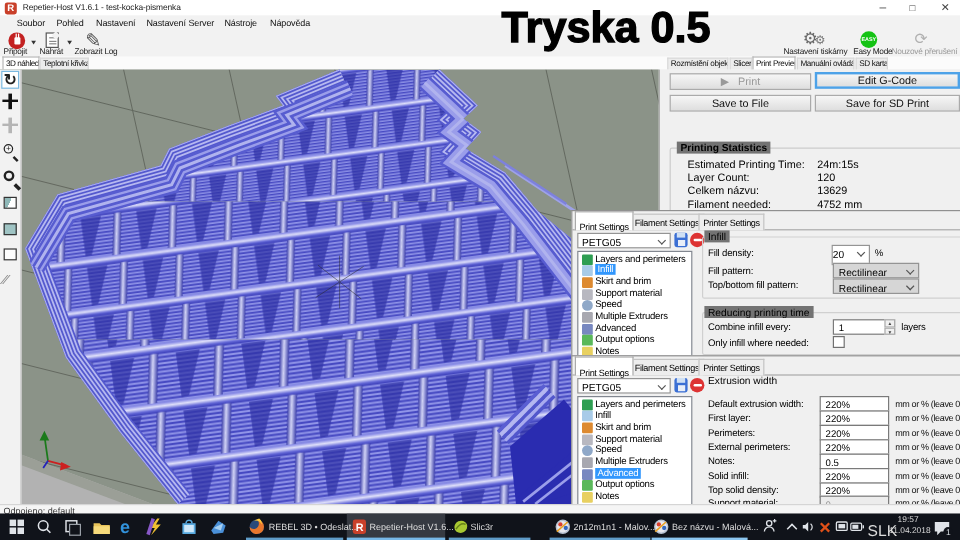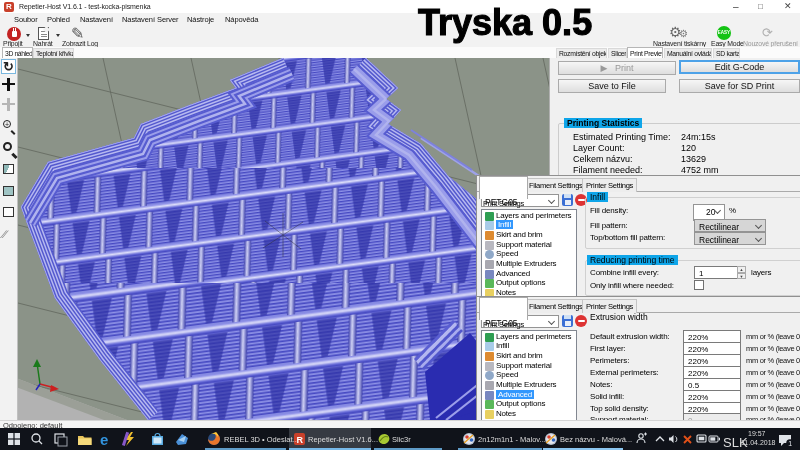--- a/index.html
+++ b/index.html
@@ -13,29 +13,29 @@
 .tbtxt{position:absolute;font-size:6.9px;color:#222;letter-spacing:-0.2px}
 .tab{position:absolute;top:1px;height:10px;font-size:6.8px;letter-spacing:-0.3px;padding:1px 2px 0 2px;overflow:hidden;background:#ececec;border:1px solid #d9d9d9;border-bottom:none;color:#111;white-space:nowrap}
 .tab.act{background:#fff;top:0;height:11px;padding-top:2px;border-color:#b6b6b6}
 #vp{left:0;top:58px;width:549px;height:362px;background:#8b9388}
 #rpanel{left:549px;top:58px;width:251px;height:362px;background:#f0f0f0;border-left:1px solid #b0b0b0}
 .btn{position:absolute;height:14px;background:linear-gradient(#f6f6f6,#dedede);border:1px solid #aaa;font-size:9px;text-align:center;line-height:12px;color:#111}
 .srow{position:absolute;left:23px;font-size:9px;white-space:nowrap}
 .sval{position:absolute;left:131px;font-size:9px}
 .spanel{background:#f0f0f0;border-left:1px solid #909090;border-top:1px solid #909090}
 .stab{position:absolute;top:2px;height:14px;padding:2px 3px 0;font-size:7.6px;letter-spacing:-0.3px;background:#ededed;border:1px solid #c4c4c4;border-bottom:none;white-space:nowrap;z-index:1}
-.stab.act{top:0;height:16px;padding-top:22px;background:#fff;border-color:#aaa;z-index:2}
+.stab.act{top:0;height:16px;padding-top:8px;background:#fff;border-color:#aaa;z-index:2}
 .stabline{position:absolute;left:0;top:15px;width:100%;height:1px;background:#aaa;z-index:0}
 .combo{position:absolute;background:#fff;border:1px solid #949494;font-size:8.5px;padding:2px 0 0 3px}
 .combo i{position:absolute;right:4px;top:3px;width:5px;height:5px;border-right:1.3px solid #555;border-bottom:1.3px solid #555;transform:rotate(45deg)}
 .lbox{position:absolute;background:#fff;border:1px solid #828790}
 .li{position:absolute;left:7px;height:10px;font-size:8px;letter-spacing:-0.2px;white-space:nowrap;line-height:10px}
 .li .sel{background:#3297fd;color:#fff;padding:0 2px}
 .ic{position:absolute;width:9px;height:9px;border-radius:1px}
-.glabel{position:absolute;font-size:8.5px;white-space:nowrap;background:#0ea5e9;padding:0 3px;z-index:1}
+.glabel{position:absolute;font-size:8.5px;white-space:nowrap;background:#737373;padding:0 3px;z-index:1}
 .gbox{position:absolute;border:1px solid #ccc;border-radius:2px}
 .frow{position:absolute;font-size:8px;letter-spacing:-0.15px;white-space:nowrap}
 .tbox{position:absolute;height:13px;background:#fff;border:1px solid #7a7a7a;font-size:8px;padding:2px 0 0 4px}
 .suffix{position:absolute;font-size:7.5px;letter-spacing:-0.3px;color:#111;white-space:nowrap}
 #statusbar{left:0;top:420px;width:800px;height:8px;background:#f5f5f5;border-top:1px solid #d5d5d5}
 #taskbar{left:0;top:428px;width:800px;height:22px;background:#10131a;color:#e8e8e8}
 .tk{position:absolute;font-size:7.5px;color:#ddd;white-space:nowrap}
 </style></head><body>
 <div id="app">
 
@@ -263,21 +263,21 @@
   <div class="abs" style="left:2.5px;top:128px;width:11px;height:10px;border:1px solid #333;background:#9fc4c4"></div>
   <div class="abs" style="left:2.5px;top:149px;width:11px;height:10px;border:1px solid #333;background:#fdfdfd"></div>
   <div class="abs" style="left:3px;top:170px;width:11px;height:11px;color:#888;font-size:11px;font-style:italic">∕∕</div>
 </div>
 </div>
 </div>
 
 <div class="abs" id="rpanel">
   <div class="btn" style="left:129px;top:2px;width:121px;border:2px solid #4da2e8;line-height:11px">Edit G-Code</div>
   <div class="btn" style="left:8px;top:3px;width:118px;color:#999">▶&nbsp;&nbsp;&nbsp;Print</div>
-  <div class="btn" style="left:8px;top:21px;width:108px">Save to File</div>
+  <div class="btn" style="left:8px;top:21px;width:118px">Save to File</div>
   <div class="btn" style="left:129px;top:21px;width:121px">Save for SD Print</div>
   <div class="gbox" style="left:8px;top:65px;width:250px;height:70px"></div>
   <div class="glabel" style="left:14px;top:60px;font-weight:bold">Printing Statistics</div>
   <div class="srow" style="top:74px">Estimated Printing Time:</div>
     <div class="sval" style="top:74px">24m:15s</div>
   <div class="srow" style="top:85px">Layer Count:</div>
     <div class="sval" style="top:85px">120</div>
   <div class="srow" style="top:96px">Celkem názvu:</div>
     <div class="sval" style="top:96px">13629</div>
   <div class="srow" style="top:107px">Filament needed:</div>
@@ -315,21 +315,21 @@
       <div class="li" style="left:19px;top:93px">Advanced</div>
     <div class="ic" style="left:8px;top:103px;background:#5ab85a"></div>
       <div class="li" style="left:19px;top:102px">Output options</div>
     <div class="ic" style="left:8px;top:113px;background:#e8d060"></div>
       <div class="li" style="left:19px;top:112px">Notes</div>
   </div>
   <div id="sp1content">
     <div class="gbox" style="left:108px;top:21px;width:218px;height:52px;border-color:#d0d0d0"></div>
     <div class="glabel" style="left:110px;top:16px">Infill</div>
     <div class="frow" style="left:113px;top:30px">Fill density:</div>
-    <div class="combo" style="left:216px;top:28px;width:32px;height:17px;padding-left:12px">20<i></i></div>
+    <div class="combo" style="left:216px;top:28px;width:32px;height:17px;padding-left:0">20<i></i></div>
     <div class="frow" style="left:252px;top:30px">%</div>
     <div class="frow" style="left:113px;top:45px">Fill pattern:</div>
     <div class="combo" style="left:217px;top:43px;width:72px;height:13px;background:#d6d6d6;padding-left:4px">Rectilinear<i></i></div>
     <div class="frow" style="left:113px;top:57px">Top/bottom fill pattern:</div>
     <div class="combo" style="left:217px;top:56px;width:72px;height:13px;background:#d6d6d6;padding-left:4px">Rectilinear<i></i></div>
     <div class="gbox" style="left:108px;top:84px;width:218px;height:36px;border-color:#d0d0d0"></div>
     <div class="glabel" style="left:110px;top:79px">Reducing printing time</div>
     <div class="frow" style="left:113px;top:92px">Combine infill every:</div>
     <div class="tbox" style="left:217px;top:90px;width:52px">1</div>
     <div class="abs" style="left:260px;top:90px;width:9px;height:6.5px;background:#f0f0f0;border:1px solid #ababab;font-size:4px;line-height:5px;text-align:center;color:#444">▲</div>

